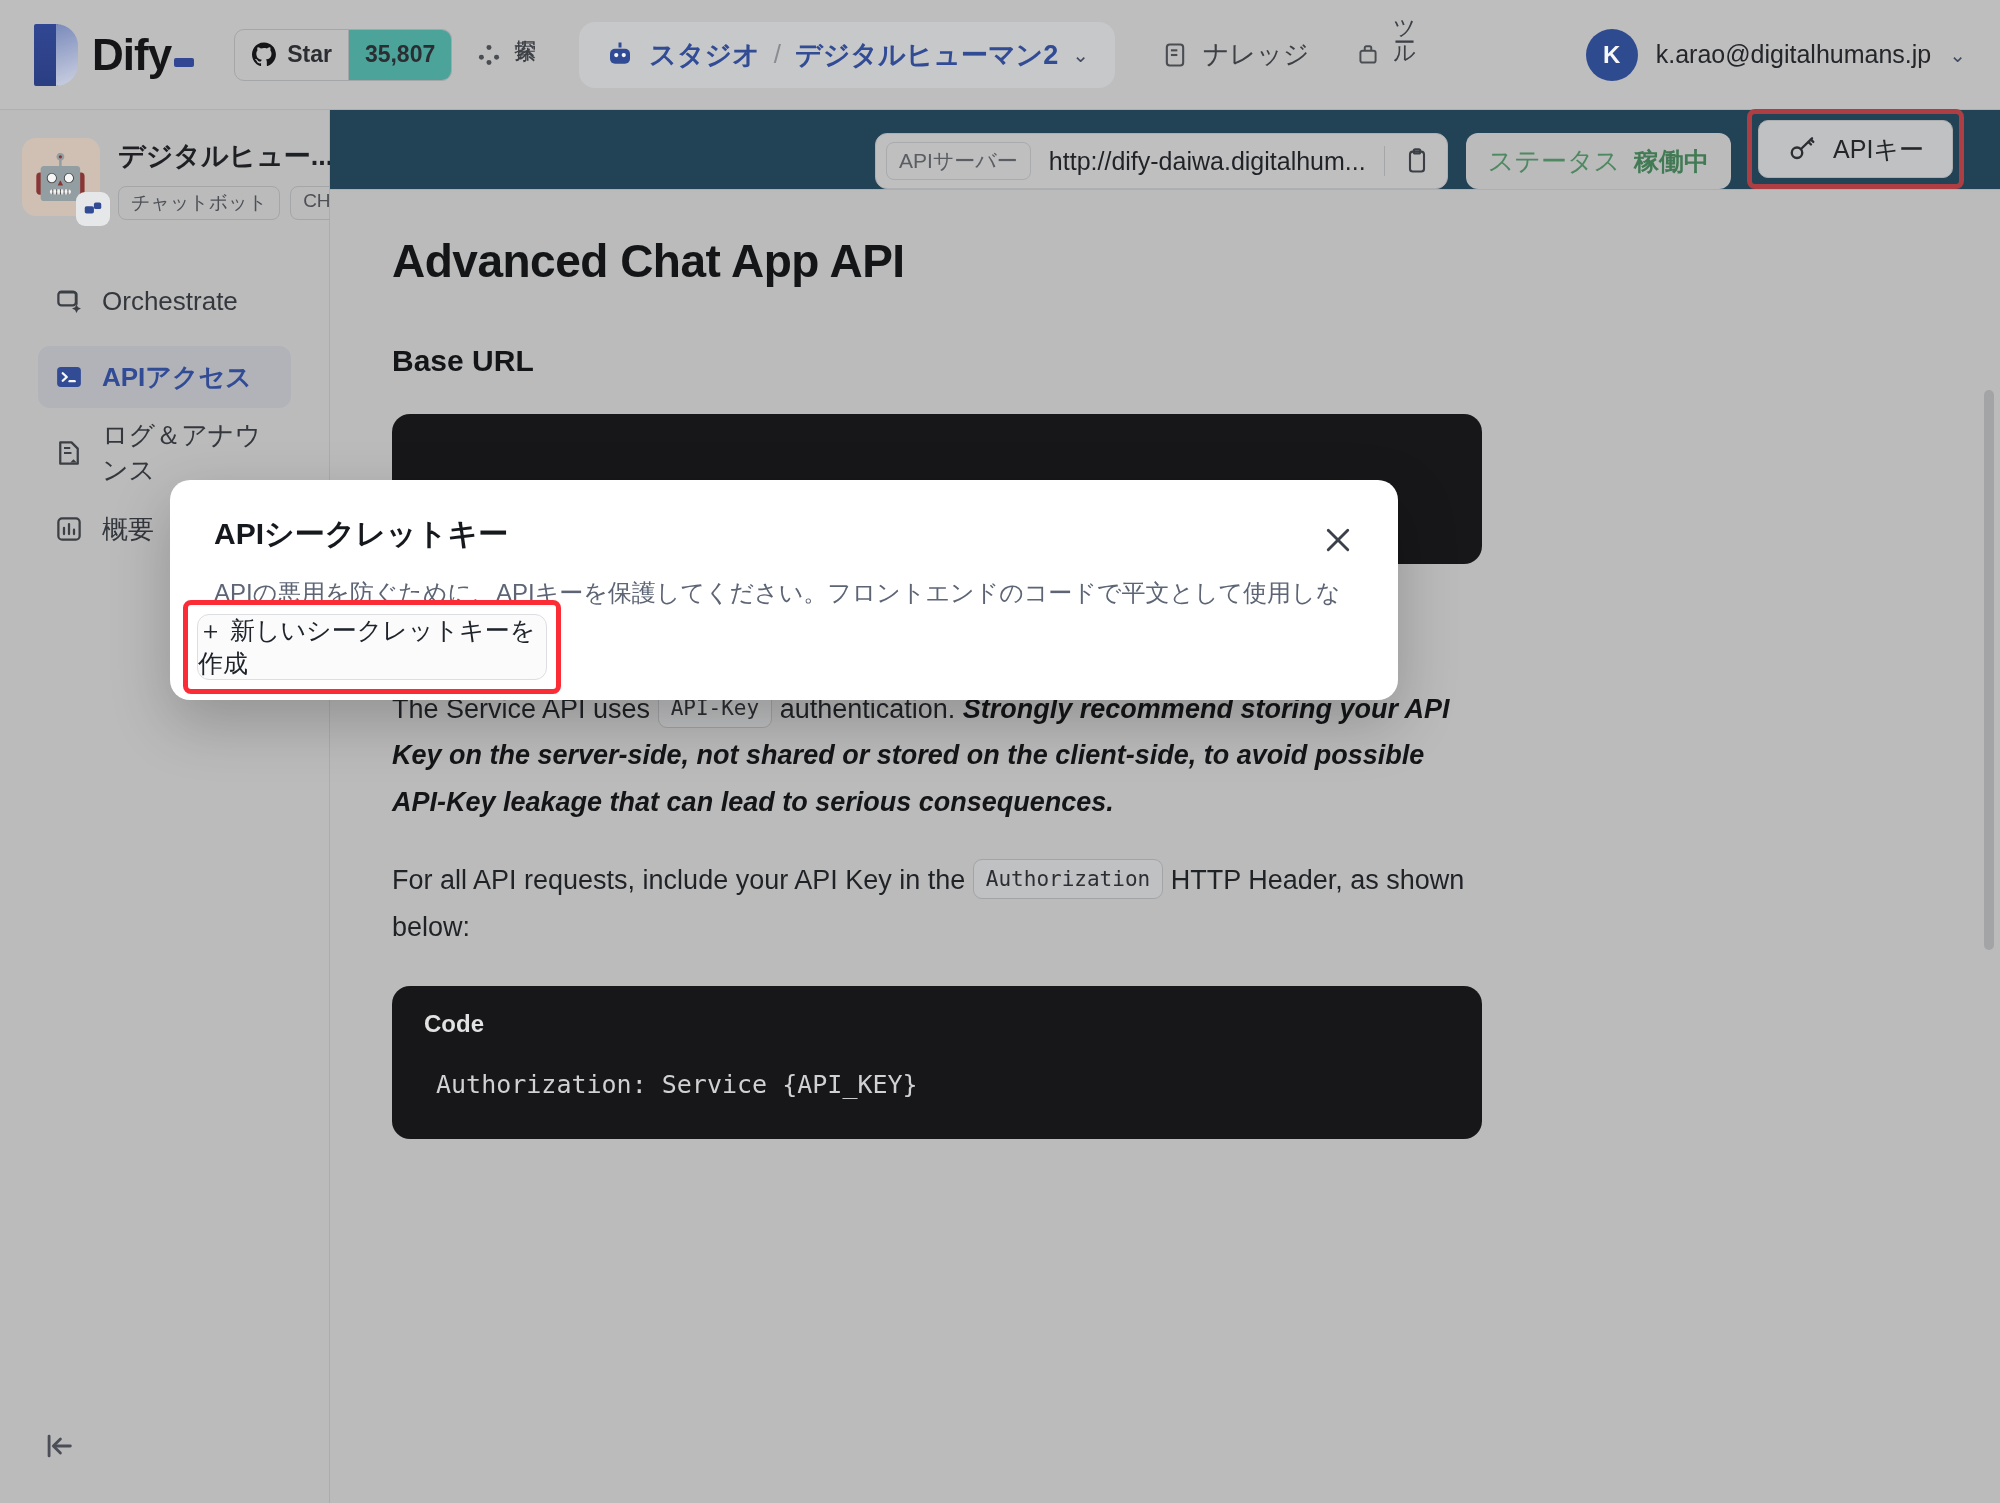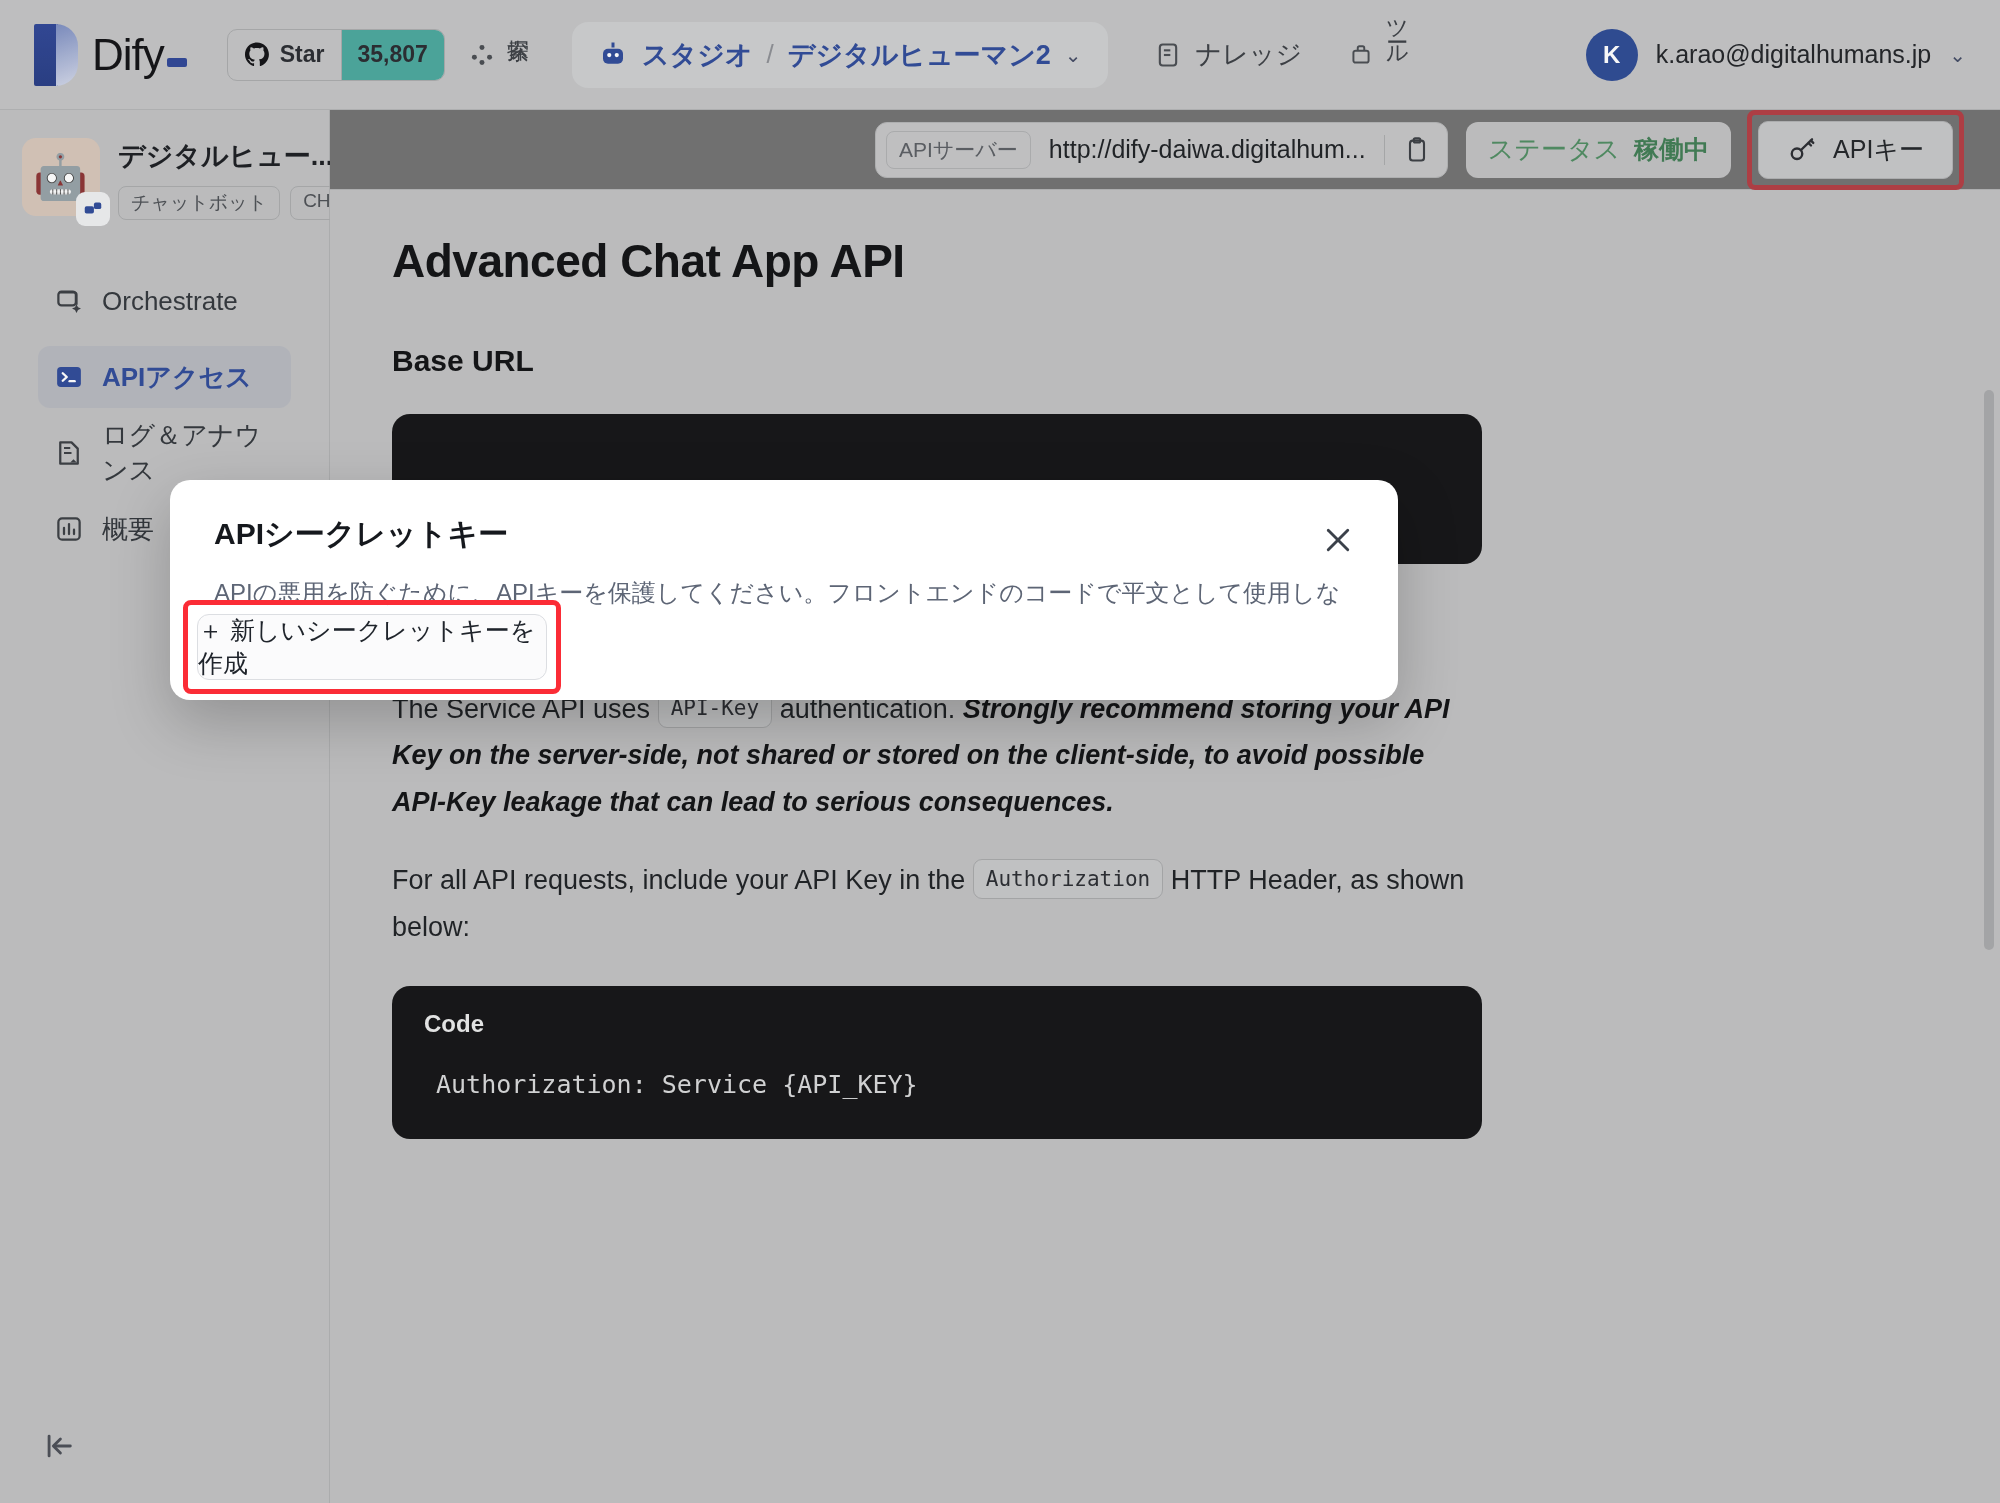--- a/index.html
+++ b/index.html
@@ -27,21 +27,21 @@
   .logo-mark::before {
     content: ""; position: absolute; left: 0; top: 0; width: 24px; height: 62px;
     background: linear-gradient(180deg,#1f49d6,#1a3fbf);
     border-radius: 2px 0 0 2px;
   }
   .logo-mark::after {
     content: ""; position: absolute; left: 22px; top: 0; width: 22px; height: 62px;
     background: linear-gradient(160deg,#6f8eea,#cfd8f6);
     border-radius: 0 32px 32px 0;
   }
-  .logo-text { font-size: 44px; font-weight: 400; color: #16161a; letter-spacing: -1px; position: relative; }
+  .logo-text { font-size: 44px; font-weight: 700; color: #16161a; letter-spacing: -1px; position: relative; }
   .logo-text .under { display:inline-block; width: 20px; height: 9px; background: #1f49d6; border-radius:2px; margin-left: 3px; vertical-align: 3px;}
 
   .star-pill {
     margin-left: 40px; height: 52px; display: flex; align-items: stretch;
     border: 1px solid #a9abae; border-radius: 10px; overflow: hidden;
     background: #c3c4c6;
   }
   .star-left { display:flex; align-items:center; gap:10px; padding: 0 16px; }
   .star-left .gh { width: 26px; height: 26px; }
   .star-label { font-size: 23px; font-weight: 700; color: #2b2f37; }
@@ -123,21 +123,21 @@
   .side-item .ico { width: 30px; height: 30px; flex: none; }
 
   .collapse-btn {
     position:absolute; left: 38px; bottom: 36px; width: 42px; height: 42px;
     display:flex; align-items:center; justify-content:center;
   }
 
   
   .subbar {
     position: absolute; top: 110px; left: 330px; right: 0; height: 80px;
-    background: #737373; display:flex; align-items:center; justify-content:flex-end;
+    background: #0c4a6e; display:flex; align-items:flex-end; justify-content:flex-end;
     padding-right: 36px; gap: 0;
     border-bottom: 1px solid #b2b3b5;
   }
   .srv-box {
     display:flex; align-items:center; gap: 18px; height: 56px;
     border: 1px solid #b3b4b6; border-radius: 12px; padding: 0 16px 0 10px;
     background: #c4c5c7;
   }
   .srv-tag {
     border: 1px solid #aeb0b3; border-radius: 8px; padding: 4px 12px;

